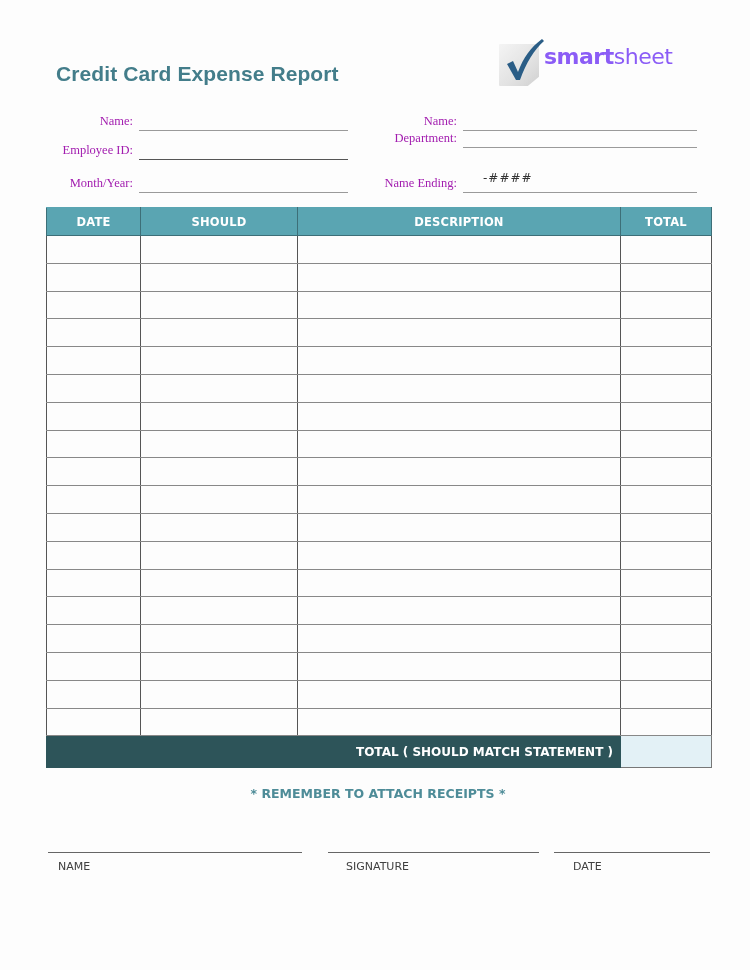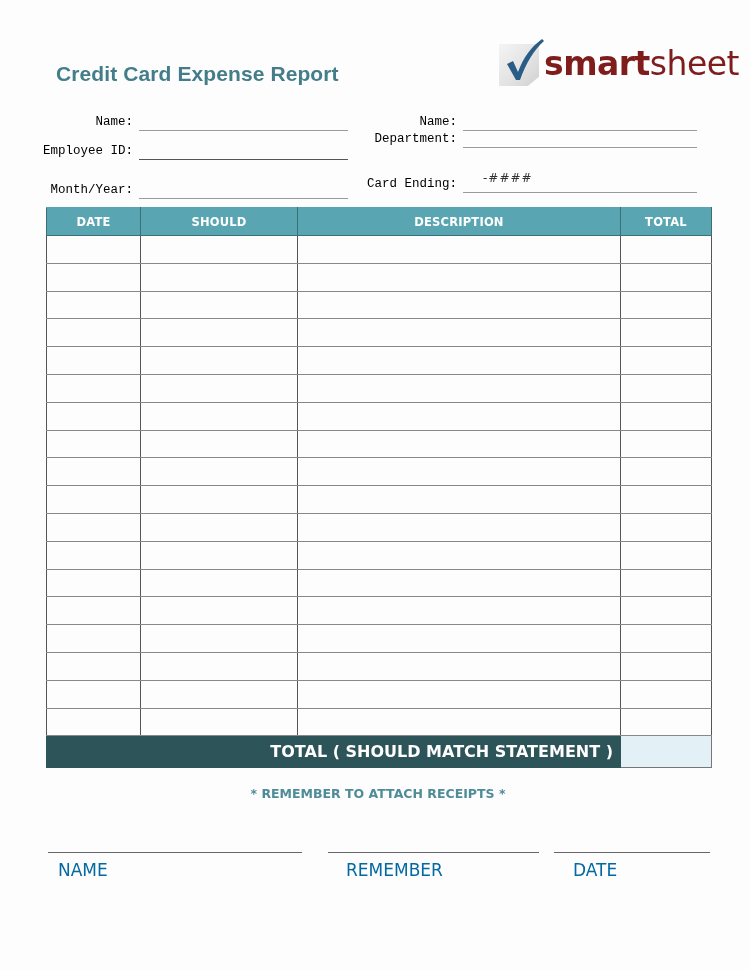--- a/index.html
+++ b/index.html
@@ -15,31 +15,31 @@
     .logo { position: absolute; left: 497px; top: 38px; width: 240px; height: 52px; }
     .logo .page {
       position: absolute; left: 2px; top: 6px; width: 40px; height: 42px;
       background: linear-gradient(135deg, #f4f4f4 0%, #e2e2e2 60%, #d0d0d0 100%);
       border-radius: 1px;
       clip-path: polygon(0 0, 100% 0, 100% 78%, 72% 100%, 0 100%);
     }
     .logo .check { position: absolute; left: 4px; top: 0px; }
     .logo .word {
       position: absolute; left: 47px; top: 6px;
-      font-size: 33px; color: #7f1d1d; letter-spacing: -0.5px;
+      font-size: 22px; color: #8b5cf6; letter-spacing: -0.5px;
       font-family: "DejaVu Sans", sans-serif;
     }
     .logo .word b { font-weight: bold; }
     .logo .word span { font-weight: normal; }
 
     .field { position: absolute; height: 20px; }
     .field .lbl {
       position: absolute; right: 100%; margin-right: 6px; white-space: nowrap;
-      font-size: 12.5px; color: #000000; bottom: 2px;
-      font-family: Liberation Mono, monospace;
+      font-size: 12.5px; color: #a21caf; bottom: 2px;
+      font-family: Liberation Serif, serif;
     }
     .field .line {
       position: absolute; left: 0; right: 0; bottom: 0; height: 1px; background: #9a9a9a;
     }
     .field .line.dark { background: #555; }
     .field .val {
       position: absolute; left: 20px; bottom: 8px; font-size: 12px; color: #333;
       font-family: "DejaVu Sans", sans-serif; letter-spacing: 1px;
     }
 
@@ -53,35 +53,35 @@
       border: 1px solid #3d6f78; border-top: 1px solid #5aa5b2;
       font-family: "DejaVu Sans", sans-serif;
       letter-spacing: 0.2px;
     }
     .grid td {
       height: 27.8px; border: 1px solid #555; background: #fdfdfd;
     }
     .grid tr.body-row td { border-top: 1px solid #888; border-bottom: 1px solid #888; }
     .grid td.total-label {
       height: 32px; background: #2d5459; color: #fff; text-align: right;
-      font-size: 16px; font-weight: bold; padding-right: 7px; border: 1px solid #2d5459;
+      font-size: 12px; font-weight: bold; padding-right: 7px; border: 1px solid #2d5459;
       font-family: "DejaVu Sans", sans-serif;
     }
     .grid td.total-value { height: 32px; background: #e3f1f6; border: 1px solid #777; }
 
     .reminder {
       position: absolute; left: 0; width: 756px; top: 786px; text-align: center;
       font-size: 12.5px; font-weight: bold; color: #4e8c98;
       font-family: "DejaVu Sans", sans-serif;
     }
 
     .sig { position: absolute; top: 852px; }
     .sig .sline { height: 1px; background: #666; }
     .sig .slbl {
-      position: absolute; top: 8px; font-size: 17px; color: #0369a1;
+      position: absolute; top: 8px; font-size: 11px; color: #404040;
       font-family: "DejaVu Sans", sans-serif;
     }
   </style>
 </head>
 <body>
 
 <div class="title">Credit Card Expense Report</div>
 
 <div class="logo">
   <div class="page"></div>
@@ -94,38 +94,38 @@
 <div class="field" style="left:139px; top:111px; width:209px;">
   <span class="lbl">Name:</span>
   <span class="val"></span>
   <div class="line"></div>
 </div>
 <div class="field" style="left:139px; top:140px; width:209px;">
   <span class="lbl">Employee ID:</span>
   <span class="val"></span>
   <div class="line dark"></div>
 </div>
-<div class="field" style="left:139px; top:173px; width:209px;margin-top:6px;">
+<div class="field" style="left:139px; top:173px; width:209px;">
   <span class="lbl">Month/Year:</span>
   <span class="val"></span>
   <div class="line"></div>
 </div>
 
 <div class="field" style="left:463px; top:111px; width:234px;">
   <span class="lbl">Name:</span>
   <span class="val"></span>
   <div class="line"></div>
 </div>
 <div class="field" style="left:463px; top:128px; width:234px;">
   <span class="lbl">Department:</span>
   <span class="val"></span>
   <div class="line"></div>
 </div>
 <div class="field" style="left:463px; top:173px; width:234px;">
-  <span class="lbl">Card Ending:</span>
+  <span class="lbl">Name Ending:</span>
   <span class="val">-####</span>
   <div class="line"></div>
 </div>
 
 <table class="grid">
   <colgroup>
     <col style="width:94px">
     <col style="width:157px">
     <col style="width:323px">
     <col style="width:91px">
@@ -257,18 +257,18 @@
 </table>
 
 <div class="reminder">* REMEMBER TO ATTACH RECEIPTS *</div>
 
 <div class="sig" style="left:48px; width:254px;">
   <div class="sline"></div>
   <span class="slbl" style="left:10px;">NAME</span>
 </div>
 <div class="sig" style="left:328px; width:211px;">
   <div class="sline"></div>
-  <span class="slbl" style="left:18px;">REMEMBER</span>
+  <span class="slbl" style="left:18px;">SIGNATURE</span>
 </div>
 <div class="sig" style="left:554px; width:156px;">
   <div class="sline"></div>
   <span class="slbl" style="left:19px;">DATE</span>
 </div>
 
 </body></html>

